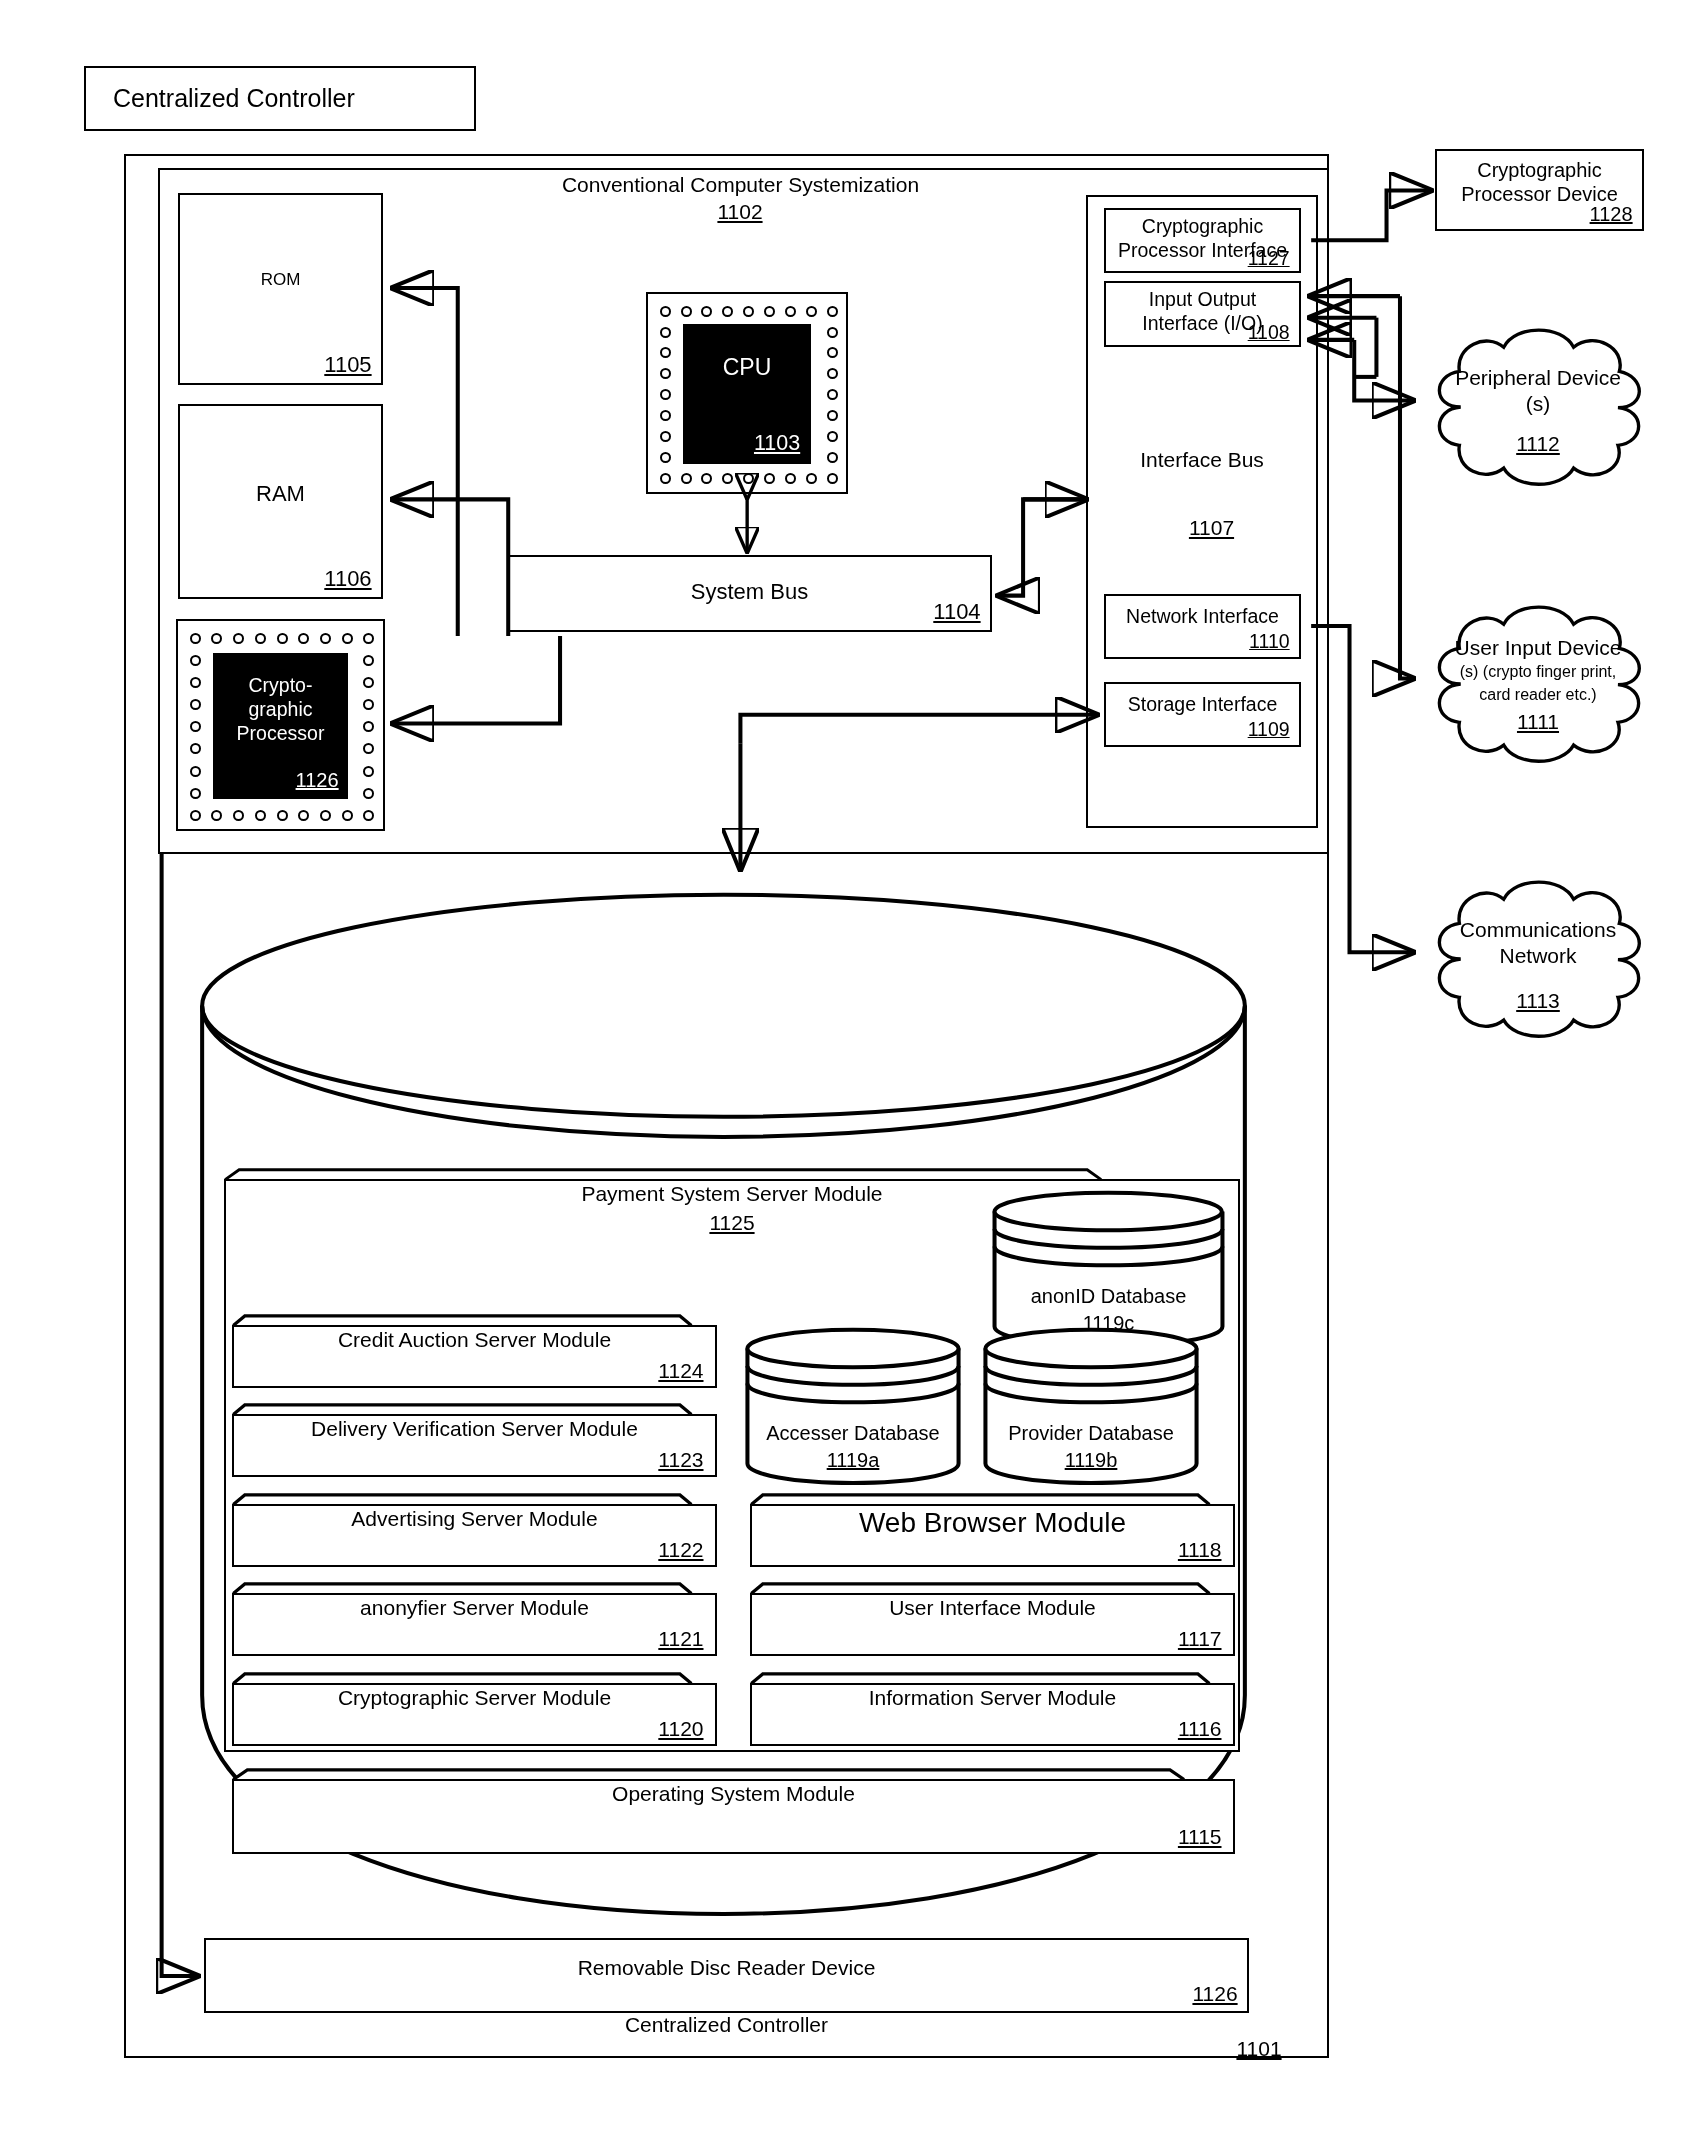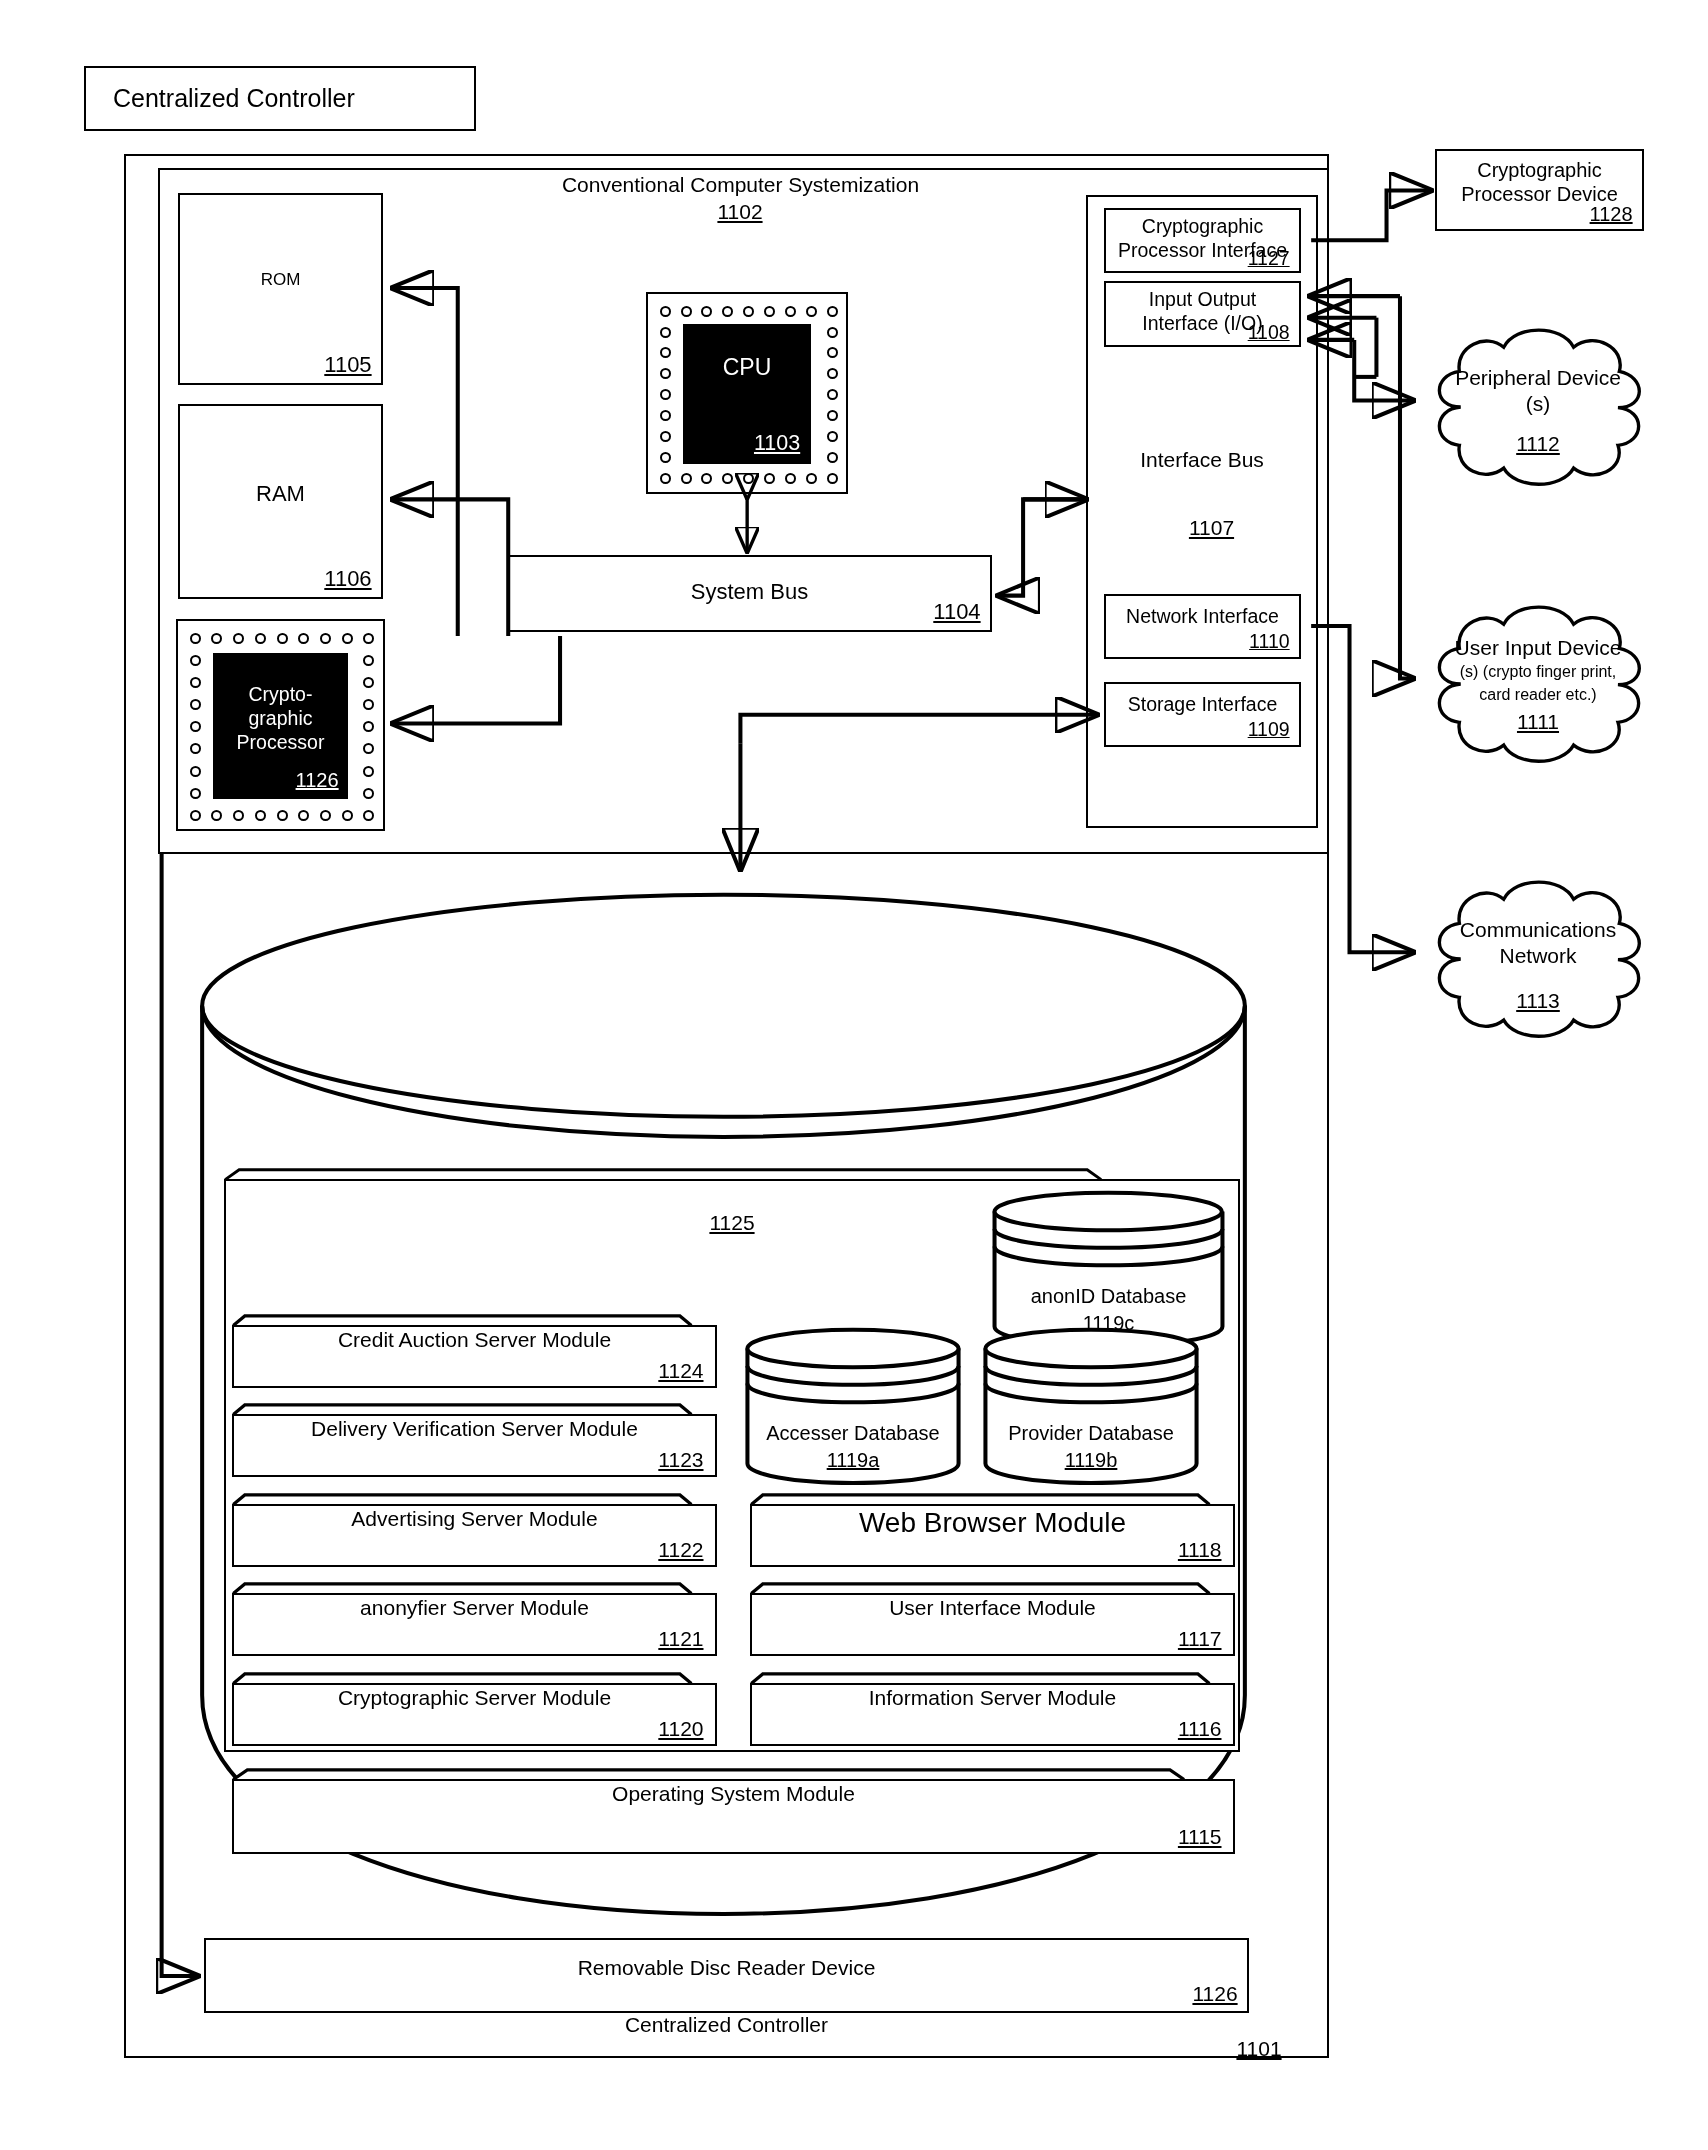--- a/index.html
+++ b/index.html
@@ -58,21 +58,21 @@
     <div class="t" style="top:75px;font-size:17px;">ROM</div>
     <div class="n" style="font-size:22px;">1105</div>
   </div>
 
   <div class="rect" style="left:178px;top:404px;width:205px;height:195px;">
     <div class="t" style="top:75px;font-size:22px;">RAM</div>
     <div class="n" style="font-size:22px;">1106</div>
   </div>
 
   <div class="chip" id="cryptochip" style="left:176px;top:619px;width:209px;height:212px;">
-    <div class="core" style="left:35px;top:32px;right:35px;bottom:30px;padding-top:30px;">
+    <div class="core" style="left:35px;top:32px;right:35px;bottom:30px;padding-top:21px;">
       <div style="text-align:center;font-size:19.5px;line-height:1.22;white-space:pre-line;">Crypto-
 graphic
 Processor</div>
       <div class="num" style="position:absolute;right:9.4px;bottom:6.7px;font-size:20px;">1126</div>
     </div>
   <div class="pin" style="width: 11.4px; height: 11.4px; left: 11.8px; top: 11.8px;"></div>
       <div class="pin" style="width: 11.4px; height: 11.4px; left: 11.8px; top: 189px;"></div>
       <div class="pin" style="width: 11.4px; height: 11.4px; left: 33px; top: 11.8px;"></div>
       <div class="pin" style="width: 11.4px; height: 11.4px; left: 33px; top: 189px;"></div>
       <div class="pin" style="width: 11.4px; height: 11.4px; left: 55px; top: 11.8px;"></div>
@@ -220,20 +220,21 @@
     </svg>
     <div class="tx" style="top:908px;font-size:21px;">Storage Device</div>
     <div class="tx num" style="top:937px;font-size:21px;">1114</div>
   </div>
 
   <div class="slab" style="left:224px;top:1168px;width:1016px;height:584px;">
     <svg class="top" viewBox="0 0 1510 22" preserveAspectRatio="none">
       <polyline points="2,20 26,3 1484,3 1508,20" stroke="#000" stroke-width="5" fill="#fff"></polyline>
     </svg>
     <div class="face"></div>
+    <div class="t" style="font-size:21px;">Payment System Server Module</div>
     <div class="lbl num" style="left:0;right:0;top:42px;font-size:21px;">1125</div>
   </div>
 
   <div class="slab" style="left:232px;top:1314px;width:485px;height:74px;">
     <svg class="top" viewBox="0 0 720 20" preserveAspectRatio="none">
       <polyline points="2,18 20,3 700,3 718,18" stroke="#000" stroke-width="5" fill="#fff"></polyline>
       </svg>
     <div class="face"></div>
     <div class="t" style="font-size:21px;">Credit Auction Server Module</div>
     <div class="n" style="font-size:21px;">1124</div>

